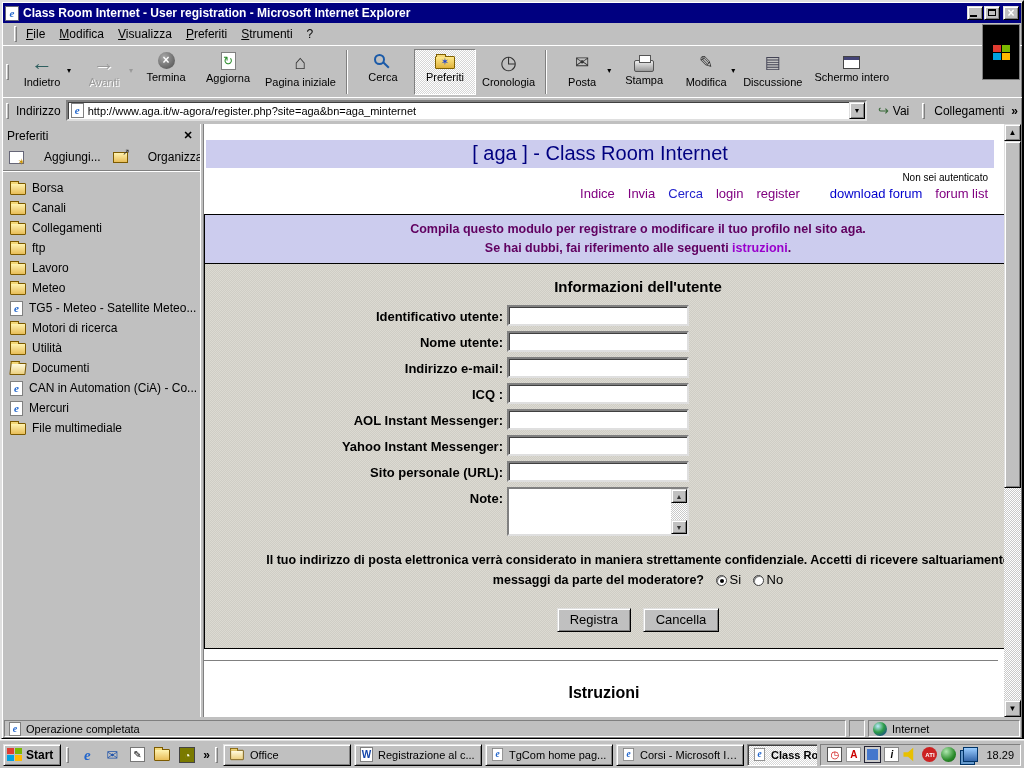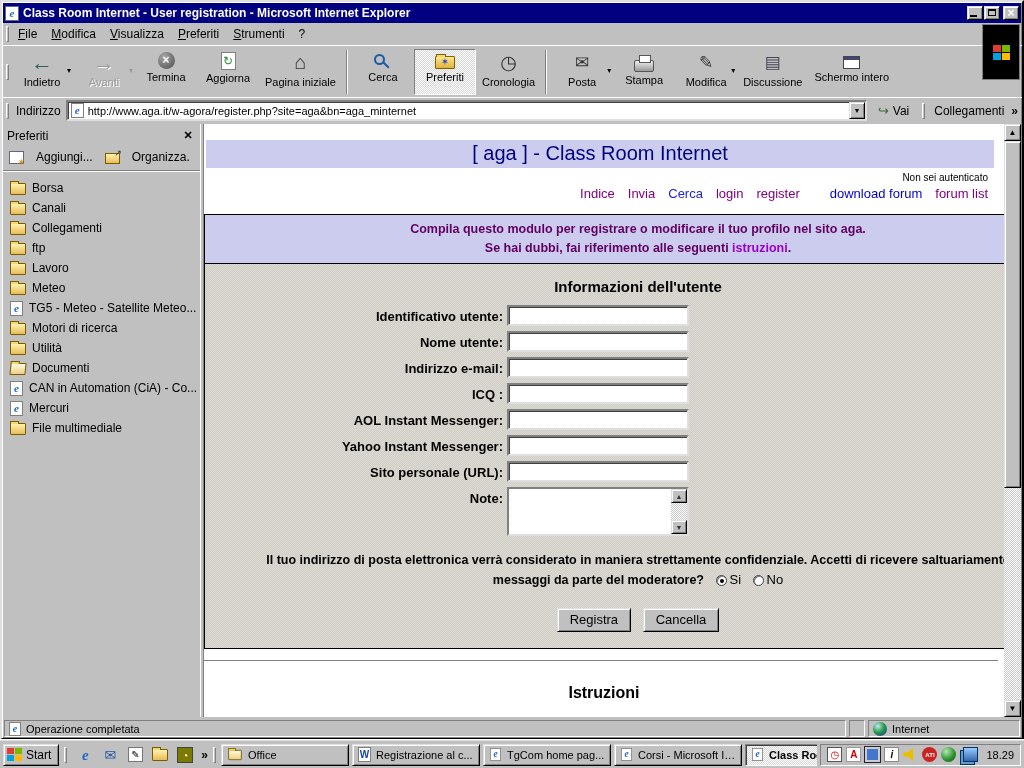--- a/index.html
+++ b/index.html
@@ -27,21 +27,21 @@
     font: italic bold 11px/13px "Liberation Serif", serif; text-align: center; margin-right: 4px; }
   .tb-title { flex: 1; font-weight: bold; font-size: 12px; white-space: nowrap; overflow: hidden; }
   .capbtn { width: 16px; height: 14px; margin-left: 1px; border: 1px solid; border-color:#dfdfdf #000 #000 #dfdfdf;
     box-shadow: inset 1px 1px 0 #fff, inset -1px -1px 0 #808080; background: #c0c0c0; position: relative; }
   .capbtn.gap { margin-left: 3px; }
   .g-min { display: block; width: 7px; height: 2px; background: #000; position:absolute; left:2px; bottom:2px; }
   .g-restore { display: block; width: 8px; height: 7px; border: 1px solid #000; border-top-width: 2px;
     margin: 2px auto 0; background: #c0c0c0; }
   .g-close::before { content: "\00D7"; display:block; text-align:center; font-weight:bold; font-size:12px; line-height:12px; }
 
-  .menubar { height: 22px; display: flex; align-items: center; padding-left: 2px; position: relative; }
+  .menubar { height: 22px; display: flex; align-items: center; padding-left: 10px; position: relative; }
   .menu-item { display: inline-block; padding: 3px 7px; font-size: 12px; }
   .menu-item::first-letter { text-decoration: underline; }
   .throbber { position: absolute; right: 2px; top: 1px; width: 38px; height: 56px; background: #000;
     border: 1px solid #808080; display: flex; align-items: center; justify-content: center; z-index: 6; }
   .winflag { width: 17px; height: 15px; display: grid; grid-template-columns: 8px 8px; grid-template-rows: 7px 7px; gap: 1px; }
   .winflag i:nth-child(1){background:#e03c31}.winflag i:nth-child(2){background:#7ab800}
   .winflag i:nth-child(3){background:#00a3e0}.winflag i:nth-child(4){background:#ffb900}
 
   
   .toolbar { height: 52px; display: flex; align-items: center; padding: 2px 0 2px 2px;
@@ -95,21 +95,21 @@
   .links-label { font-size: 12px; padding: 0 2px; }
   .chev { font-weight: bold; font-size: 12px; }
 
   
   .main { flex: 1; display: flex; overflow: hidden; margin: 1px; }
   .sidebar { width: 197px; flex: none; display: flex; flex-direction: column; overflow: hidden; }
   .sb-head { height: 22px; display: flex; align-items: center; padding: 2px 4px 0; font-size: 12px; }
   .sb-close { margin-left: auto; width: 16px; height: 15px; text-align: center; font-weight: bold; font-size: 11px; }
   .sb-tools { height: 25px; display: flex; align-items: center; gap: 8px; padding: 0 4px 2px;
     border-bottom: 1px solid #808080; box-shadow: 0 1px 0 #fff; }
-  .sb-toolbtn { display: flex; align-items: flex-end; gap: 12px; font-size: 12px; padding: 2px 2px; }
+  .sb-toolbtn { display: flex; align-items: center; gap: 20px; font-size: 12px; padding: 2px 2px; }
   .sb-add-ico { width: 15px; height: 13px; background: #fff; border: 1px solid #667; position: relative; }
   .sb-add-ico::before { content:'\2736'; position:absolute; right:-2px; bottom:-4px; color:#c89000; font-size:9px; }
   .sb-org-ico { width: 15px; height: 11px; background: linear-gradient(#fff3b0,#e8bd58); border: 1px solid #7c5a00; position: relative; }
   .sb-org-ico::after { content:'\2197'; position:absolute; right:-3px; top:-6px; font-size:9px; color:#333; }
   .sb-list { flex: 1; padding: 7px 2px 2px; overflow: hidden; }
   .sitem { display: flex; align-items: center; gap: 6px; height: 20px; padding-left: 5px; font-size: 12px; white-space: nowrap; }
   .sico-folder { width: 16px; height: 12px; flex: none; background: linear-gradient(#fff3b0,#e8bd58);
     border: 1px solid #7c5a00; border-radius: 1px; position: relative; margin-top: 1px; }
   .sico-folder::before { content:''; position:absolute; top:-3px; left:-1px; width:7px; height:2px;
     background:#f4d878; border:1px solid #7c5a00; border-bottom:none; }
@@ -168,21 +168,21 @@
   .p1 { flex: 1; } .p2 { width: 16px; } .p3 { width: 152px; }
   .mini-ie { width: 12px; height: 14px; background: #fff; border: 1px solid #808080; color: #2266cc;
     font: italic bold 10px/12px "Liberation Serif", serif; text-align: center; flex: none; }
   .globe { width: 14px; height: 14px; border-radius: 50%; flex: none;
     background: radial-gradient(circle at 35% 30%, #bfe9ff, #2d9d46 45%, #1a4a8a 85%); }
 
   
   .taskbar { position: absolute; left: 0; bottom: 0; width: 1024px; height: 28px; background: #c0c0c0;
     border-top: 1px solid #dfdfdf; box-shadow: 0 -1px 0 #fff; display: flex; align-items: center;
     gap: 3px; padding: 2px 3px; }
-  .start { display: flex; align-items: center; gap: 4px; font-weight: normal; font-size: 12px;
+  .start { display: flex; align-items: center; gap: 4px; font-weight: bold; font-size: 12px;
     height: 22px; padding: 0 7px 0 3px; }
   .start .winflag { width: 15px; height: 13px; grid-template-columns: 7px 7px; grid-template-rows: 6px 6px; }
   .ql { display: flex; align-items: center; gap: 5px; padding: 0 3px; }
   .qlbtn { width: 20px; height: 20px; display: flex; align-items: center; justify-content: center; }
   .ql-ie { color: #2266cc; font: italic bold 15px/16px "Liberation Serif", serif; }
   .ql-ol { color: #2255aa; font-size: 14px; }
   .ql-dt { width: 15px; height: 15px; background: #fff; border: 1px solid #777; font-size: 10px; line-height: 14px; text-align: center; }
   .ql-ch { width: 16px; height: 16px; background: #7a7a00; color: #ffe; font-size: 10px; line-height: 15px; text-align: center; border: 1px solid #444; }
   .tasks { flex: 1; display: flex; gap: 3px; overflow: hidden; }
   .task { width: 128px; height: 22px; display: flex; align-items: center; gap: 5px; padding: 0 5px;

